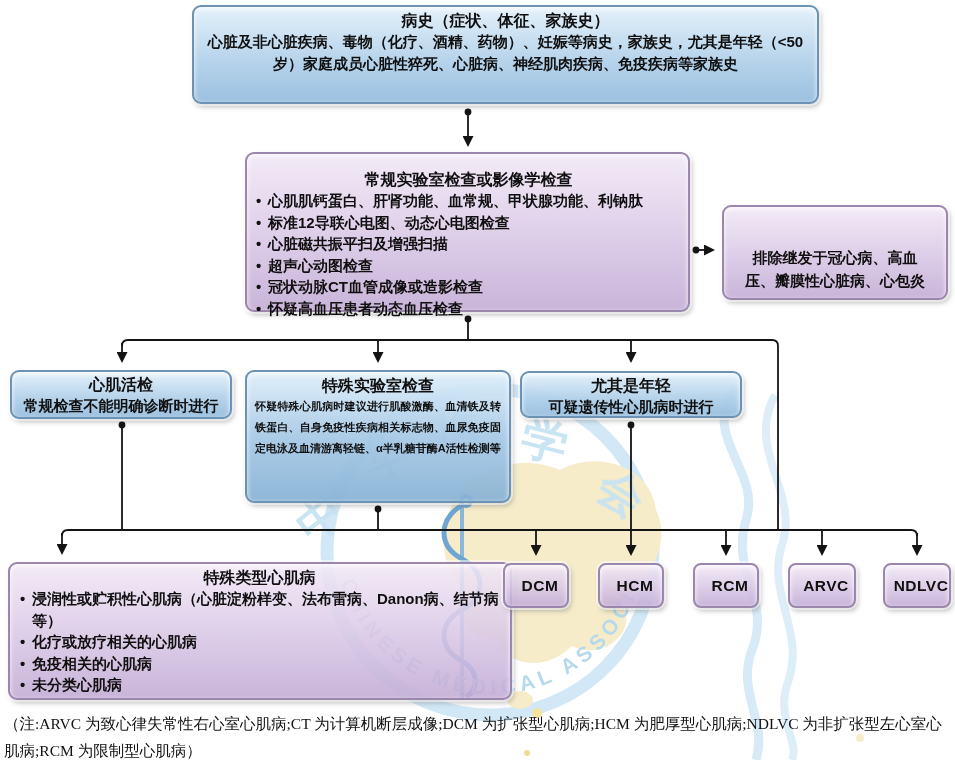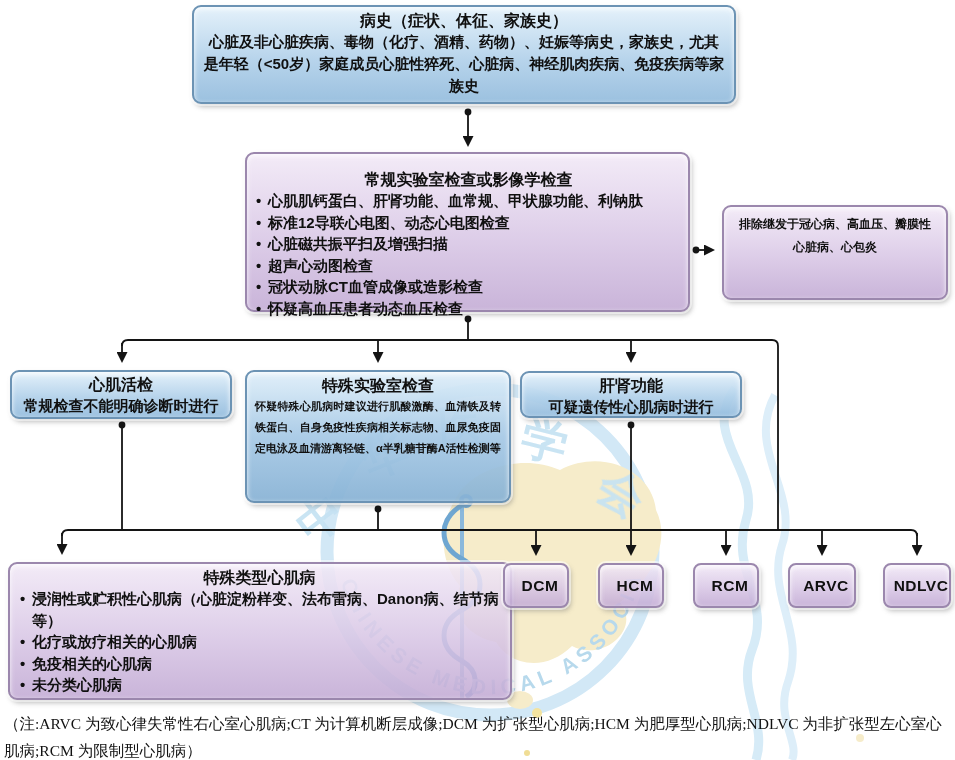--- a/index.html
+++ b/index.html
@@ -16,25 +16,25 @@
         border-color:#6c93b4;}
   .blue2{background:linear-gradient(180deg, rgba(222,238,249,0.92) 0%, rgba(165,200,229,0.92) 50%, rgba(134,177,212,0.92) 100%);
         border-color:#6c93b4;}
   .purple{background:linear-gradient(180deg, rgba(241,232,246,0.88) 0%, rgba(216,198,229,0.88) 55%, rgba(194,170,212,0.88) 100%);
         border-color:#9b87ad;}
   .title{text-align:center;font-size:16px;line-height:21px;}
   .body15{font-size:15px;line-height:21px;}
   ul.blist{margin:0;padding:0;list-style:none;}
   ul.blist li{position:relative;padding-left:13px;font-size:15px;line-height:21.5px;}
   ul.blist li::before{content:"\2022";position:absolute;left:1px;top:0;}
-  #history-box{left:192px;top:5px;width:544px;height:99px;padding:3px 9px;text-align:center;}
+  #history-box{left:192px;top:5px;width:627px;height:99px;padding:3px 9px;text-align:center;}
   #history-box .body15{line-height:22px;}
   #routine-box{left:245px;top:152px;width:445px;height:160px;padding:15px 6px 3px 8px;}
-  #exclude-box{left:722px;top:205px;width:226px;height:95px;display:flex;align-items:flex-start;justify-content:center;
-               text-align:center;font-size:12px;line-height:23px;padding:6px 14px;}
+  #exclude-box{left:722px;top:205px;width:226px;height:95px;display:flex;align-items:flex-end;justify-content:center;
+               text-align:center;font-size:15px;line-height:23px;padding:6px 14px;}
   #biopsy-box{left:10px;top:370px;width:222px;height:49px;padding:2px 4px;text-align:center;font-size:15px;line-height:21px;}
   #speclab-box{left:245px;top:370px;width:266px;height:133px;padding:3px 8px;}
   #speclab-box .body15{font-size:11px;line-height:20.8px;text-align:justify;}
   #genetic-box{left:520px;top:371px;width:222px;height:47px;padding:2px 4px;text-align:center;font-size:15px;line-height:21px;}
   #spectype-box{left:8px;top:562px;width:504px;height:138px;padding:3px 10px 3px 9px;}
   .outcome{top:563px;width:66px;height:45px;display:flex;align-items:center;justify-content:center;
            font-size:15.5px;border-radius:8px;letter-spacing:0.5px;padding-left:8px;}
   #out-dcm{left:503px;} #out-hcm{left:598px;} #out-rcm{left:693px;}
   #out-arvc{left:788px;width:68px;text-align:center;} #out-ndlvc{left:883px;width:68px;}
   #note{position:absolute;z-index:2;left:4px;top:710px;width:946px;
@@ -100,21 +100,21 @@
     <div class="title">心肌活检</div>
     <div>常规检查不能明确诊断时进行</div>
   </div>
 
   <div id="speclab-box" class="box blue2">
     <div class="title">特殊实验室检查</div>
     <div class="body15">怀疑特殊心肌病时建议进行肌酸激酶、血清铁及转铁蛋白、自身免疫性疾病相关标志物、血尿免疫固定电泳及血清游离轻链、α半乳糖苷酶A活性检测等</div>
   </div>
 
   <div id="genetic-box" class="box blue">
-    <div class="title">肝肾功能</div>
+    <div class="title">尤其是年轻</div>
     <div>可疑遗传性心肌病时进行</div>
   </div>
 
   <div id="spectype-box" class="box purple">
     <div class="title">特殊类型心肌病</div>
     <ul class="blist">
       <li>浸润性或贮积性心肌病（心脏淀粉样变、法布雷病、Danon病、结节病等）</li>
       <li>化疗或放疗相关的心肌病</li>
       <li>免疫相关的心肌病</li>
       <li>未分类心肌病</li>

